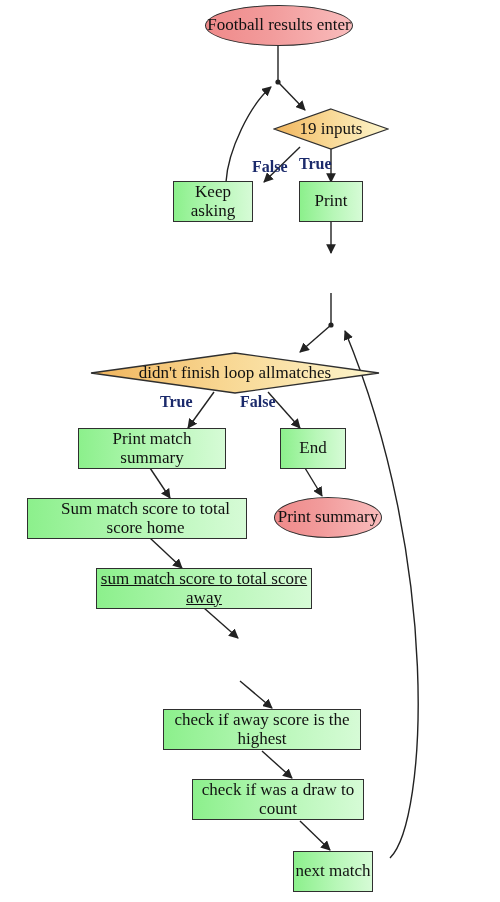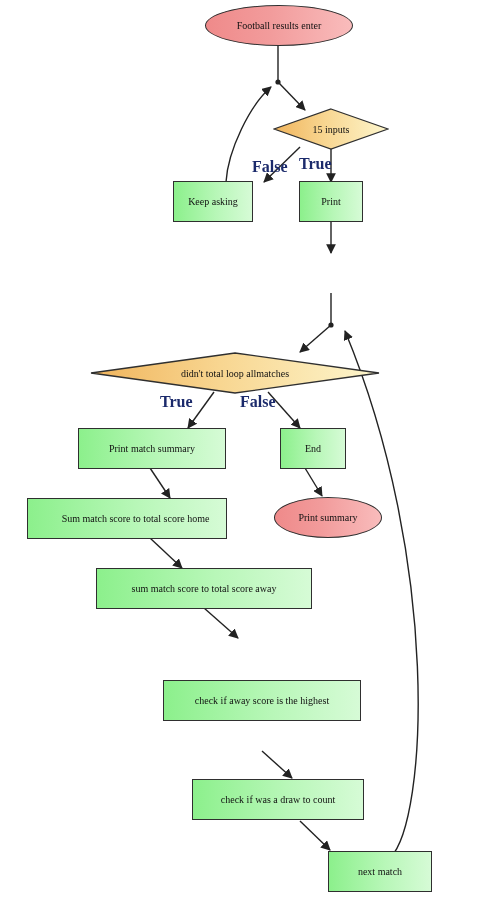--- a/index.html
+++ b/index.html
@@ -27,21 +27,21 @@
     height: 902px;
   }
   .node {
     position: absolute;
     box-sizing: border-box;
     display: flex;
     align-items: center;
     justify-content: center;
     text-align: center;
     color: #111111;
-    font-size: 10px;
+    font-size: 17px;
     line-height: 1.1;
     z-index: 2;
   }
   .node.process {
     border: 1.3px solid #2f2f2f;
     background: linear-gradient(to right, #8cf08c 0%, #b8f7b8 55%, #d6fbd6 100%);
   }
   .node.terminator {
     border: 1.3px solid #2f2f2f;
     border-radius: 50%;
@@ -135,69 +135,69 @@
   </svg>
 
   <div class="node terminator" style="left:205px; top:5px; width:148px; height:41px;">
     <span>Football results enter</span>
   </div>
 
   <div class="node decision" style="left:273px; top:108px; width:116px; height:42px;">
     <svg class="diamond-svg" viewBox="0 0 116 42" preserveAspectRatio="none">
       <polygon points="58,1 115,21 58,41 1,21" fill="url(#diamondGrad)" stroke="#2f2f2f" stroke-width="1.3"></polygon>
     </svg>
-    <span class="diamond-label">15 inputs</span>
+    <span class="diamond-label">19 inputs</span>
   </div>
 
   <div class="node process" style="left:173px; top:181px; width:80px; height:41px;">
     <span>Keep asking</span>
   </div>
 
   <div class="node process" style="left:299px; top:181px; width:64px; height:41px;">
     <span>Print</span>
   </div>
 
 
   <div class="node decision" style="left:90px; top:352px; width:290px; height:42px;">
     <svg class="diamond-svg" viewBox="0 0 290 42" preserveAspectRatio="none">
       <polygon points="145,1 289,21 145,41 1,21" fill="url(#diamondGrad)" stroke="#2f2f2f" stroke-width="1.3"></polygon>
     </svg>
-    <span class="diamond-label">didn't total loop allmatches</span>
+    <span class="diamond-label">didn't finish loop allmatches</span>
   </div>
 
   <div class="node process" style="left:78px; top:428px; width:148px; height:41px;">
     <span>Print match summary</span>
   </div>
 
   <div class="node process" style="left:280px; top:428px; width:66px; height:41px;">
     <span>End</span>
   </div>
 
   <div class="node terminator" style="left:274px; top:497px; width:108px; height:41px;">
     <span>Print summary</span>
   </div>
 
-  <div class="node process" style="left:27px; top:498px; width:200px; height:41px;padding-left:17px;">
+  <div class="node process" style="left:27px; top:498px; width:220px; height:41px;padding-left:17px;">
     <span>Sum match score to total score home</span>
   </div>
 
-  <div class="node process" style="left:96px; top:568px; width:216px; height:41px;">
+  <div class="node process" style="left:96px; top:568px; width:216px; height:41px;text-decoration:underline;">
     <span>sum match score to total score away</span>
   </div>
 
 
-  <div class="node process" style="left:163px; top:680px; width:198px; height:41px;">
+  <div class="node process" style="left:163px; top:709px; width:198px; height:41px;">
     <span>check if away score is the highest</span>
   </div>
 
   <div class="node process" style="left:192px; top:779px; width:172px; height:41px;">
     <span>check if was a draw to count</span>
   </div>
 
-  <div class="node process" style="left:328px; top:851px; width:104px; height:41px;">
+  <div class="node process" style="left:293px; top:851px; width:80px; height:41px;">
     <span>next match</span>
   </div>
 
   <div class="edge-label" style="left:252px; top:158px;">False</div>
   <div class="edge-label" style="left:299px; top:155px;">True</div>
   <div class="edge-label" style="left:160px; top:393px;">True</div>
   <div class="edge-label" style="left:240px; top:393px;">False</div>
 
 </div>
 

